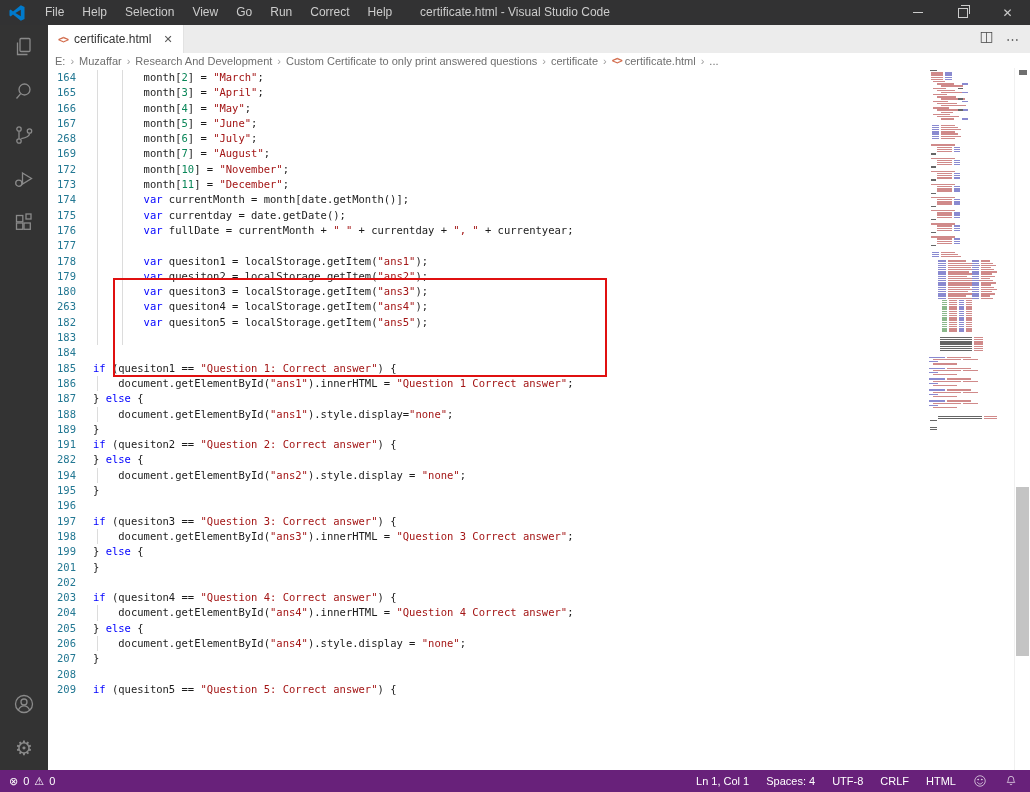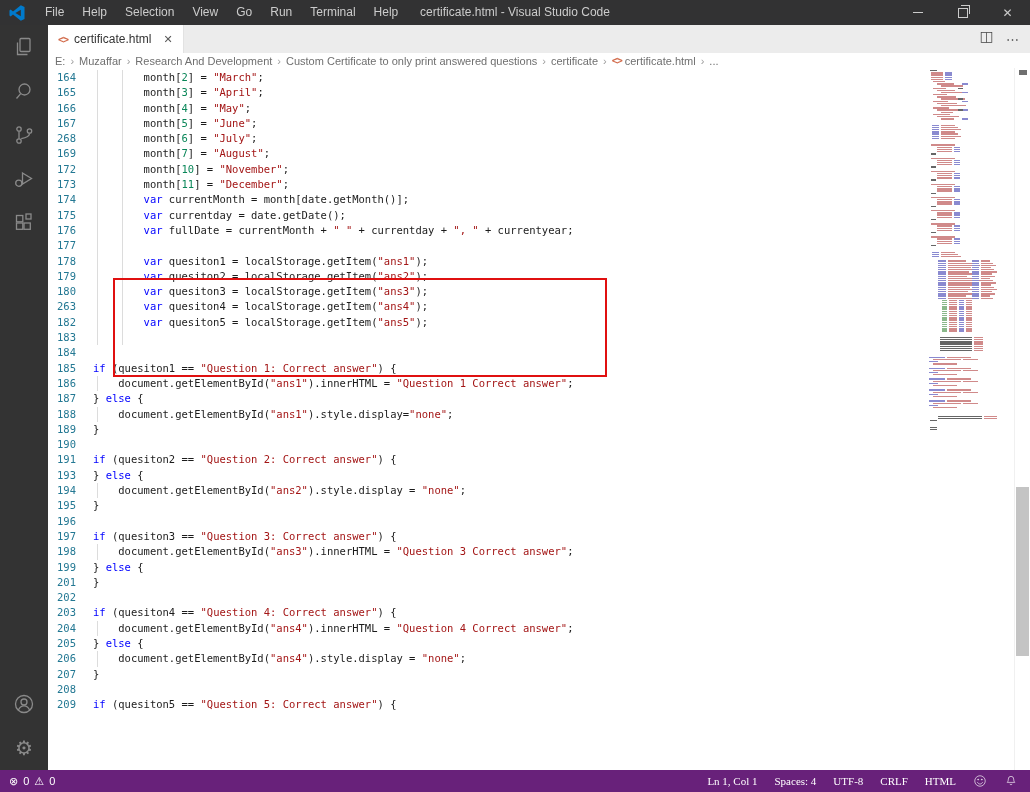--- a/index.html
+++ b/index.html
@@ -67,40 +67,40 @@
 
   .overview{position:absolute;right:0;top:0;width:15px;height:702px;border-left:1px solid #f0f0f0;}
   .ov-thumb{position:absolute;left:1px;width:13px;top:419px;height:169px;background:rgba(100,100,100,0.38);}
   .ov-marker{position:absolute;left:4px;top:2px;width:8px;height:5px;background:#6f6f6f;}
 
   
   .statusbar{position:absolute;left:0;top:770px;width:1030px;height:22px;background:var(--purple,#68217a);
              color:#ffffff;display:flex;align-items:center;font-size:11px;z-index:6;}
   .sb-left{display:flex;align-items:center;gap:5px;padding-left:9px;}
   .sb-right{margin-left:auto;display:flex;align-items:center;gap:17px;padding-right:12px;}
-  .sb-item{cursor:default;font-family:Liberation Serif, serif;}
+  .sb-item{cursor:default;}
   .sb-ico{font-size:11px;line-height:11px;}
   .sb-svg svg{stroke:#ffffff;fill:none;stroke-width:1.1;display:block;}
 </style>
 </head>
 <body style="--purple: #68217a; --red: #e01010; --kw: #0000ff; --str: #a31515; --num: #098658; --lnum: #237893; --fileicon: #d26b4b;">
 
 <div class="titlebar">
   <svg class="logo" viewBox="0 0 100 100">
     <path fill="#007ACC" d="M74 2 L97 13 V87 L74 98 L25 60 L10 72 L3 66 V34 L10 28 L25 40 Z"></path>
     <path fill="#323233" d="M74 30 L40 50 L74 70 Z"></path>
   </svg>
   <div class="menu">
     <span class="menu-item">File</span>
     <span class="menu-item">Help</span>
     <span class="menu-item">Selection</span>
     <span class="menu-item">View</span>
     <span class="menu-item">Go</span>
     <span class="menu-item">Run</span>
-    <span class="menu-item">Terminal</span>
+    <span class="menu-item">Correct</span>
     <span class="menu-item">Help</span>
   </div>
   <div class="tb-title">certificate.html - Visual Studio Code</div>
   <div class="win-controls">
     <span class="win-btn">
         <span class="min-ico"></span>
       </span>
     <span class="win-btn">
         <span class="restore-ico">
           <span></span>
@@ -291,29 +291,25 @@
         </div>
         <div class="row">
           <div class="ln">188</div>
           <div class="code"><span class="guide" style="left: 21px;"></span><span class="tok-p">    document.getElementById(</span><span class="tok-s">"ans1"</span><span class="tok-p">).style.display=</span><span class="tok-s">"none"</span><span class="tok-p">;</span></div>
         </div>
         <div class="row">
           <div class="ln">189</div>
           <div class="code"><span class="tok-p">}</span></div>
         </div>
         <div class="row">
-          <div class="ln">190</div>
-          <div class="code"></div>
-        </div>
-        <div class="row">
           <div class="ln">191</div>
           <div class="code"><span class="tok-k">if</span><span class="tok-p"> (quesiton2 == </span><span class="tok-s">"Question 2: Correct answer"</span><span class="tok-p">) {</span></div>
         </div>
         <div class="row">
-          <div class="ln">193</div>
+          <div class="ln">282</div>
           <div class="code"><span class="tok-p">} </span><span class="tok-k">else</span><span class="tok-p"> {</span></div>
         </div>
         <div class="row">
           <div class="ln">194</div>
           <div class="code"><span class="guide" style="left: 21px;"></span><span class="tok-p">    document.getElementById(</span><span class="tok-s">"ans2"</span><span class="tok-p">).style.display = </span><span class="tok-s">"none"</span><span class="tok-p">;</span></div>
         </div>
         <div class="row">
           <div class="ln">195</div>
           <div class="code"><span class="tok-p">}</span></div>
         </div>

